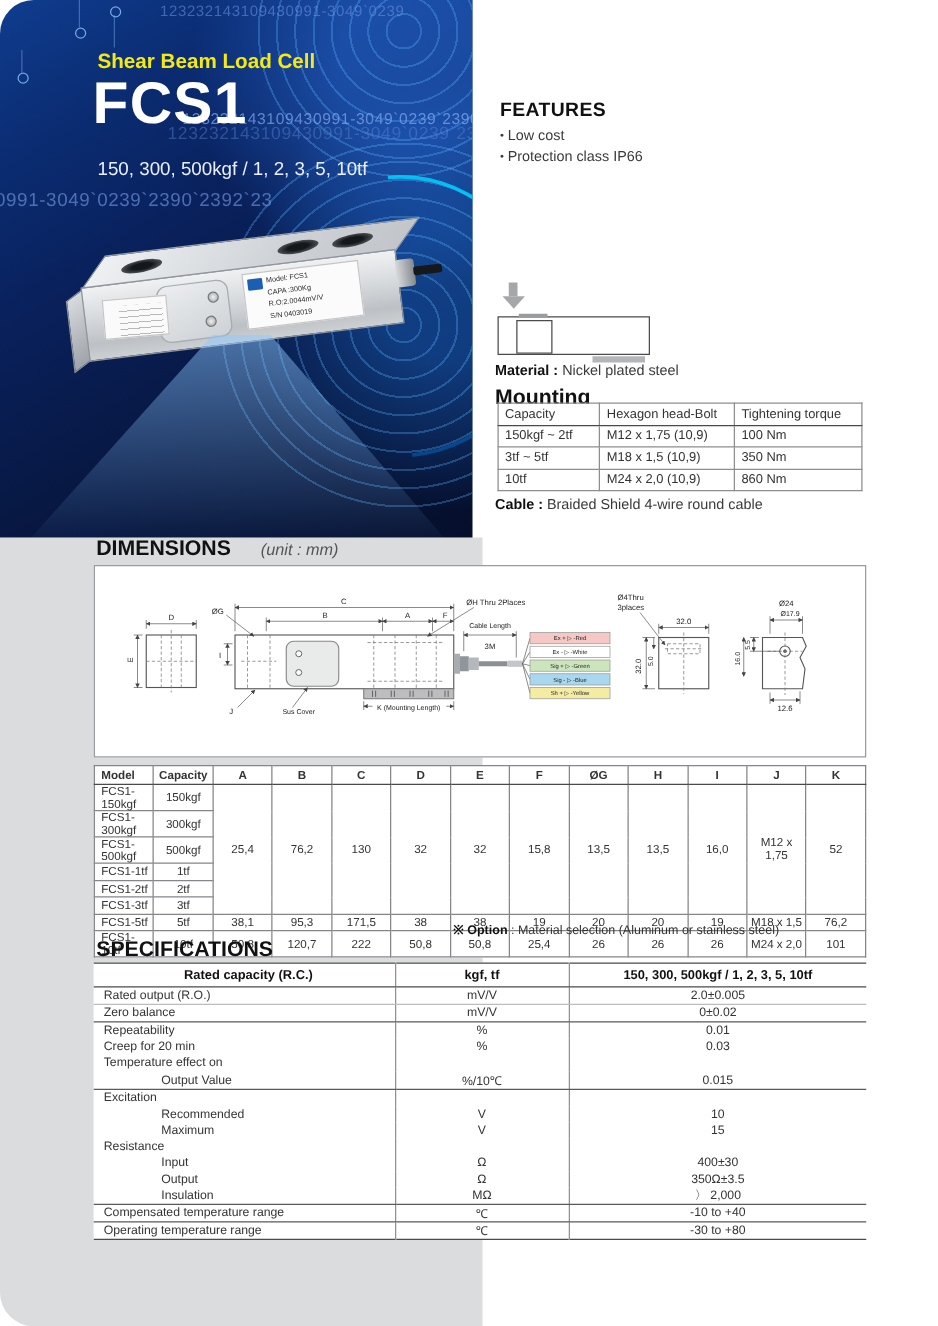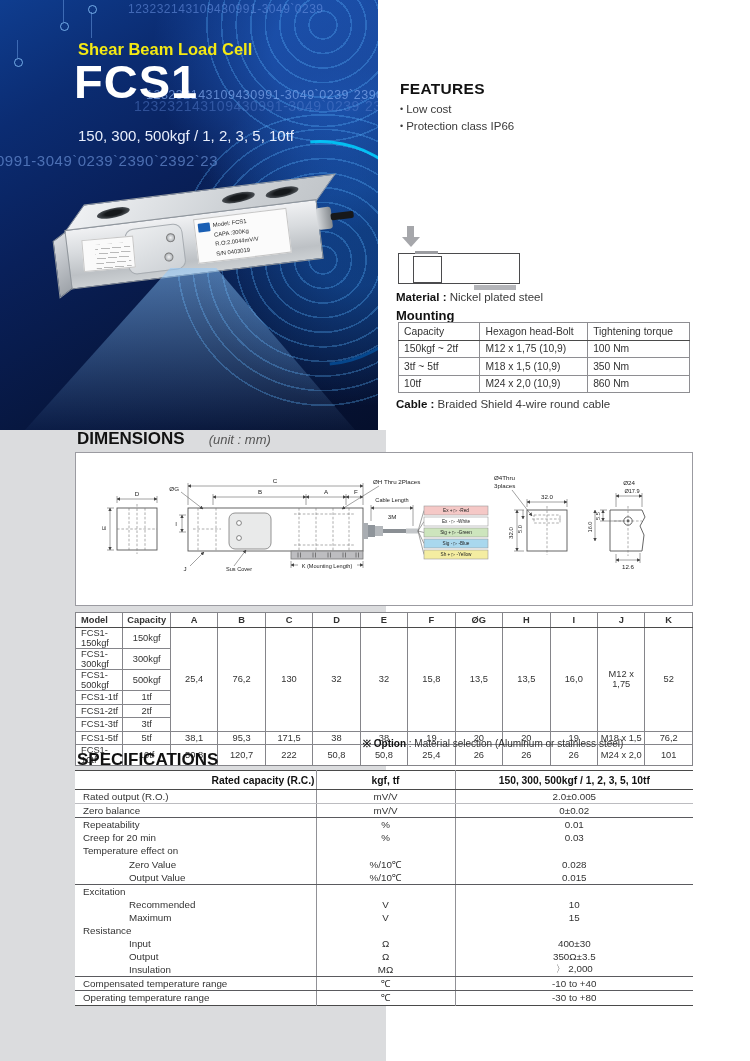--- a/index.html
+++ b/index.html
@@ -1,17 +1,17 @@
 <!DOCTYPE html>
 <html><head>
 <meta charset="utf-8">
 <style>
   html,body{margin:0;padding:0;background:#fff;}
   .page{position:relative;width:750px;height:1061px;overflow:hidden;background:#fff;
-        font-family:"Liberation Sans",sans-serif;color:#222;}
+        font-family:"Liberation Sans",sans-serif;color:#222;border-radius:27px;}
   .abs{position:absolute;}
 
   
   .gray-band{left:0;top:430px;width:386px;height:631px;background:#dbdcde;}
 
   
   .hero{left:0;top:0;width:378px;height:430px;overflow:hidden;
     background:
       radial-gradient(circle at 88% 12%, rgba(40,110,220,.55) 0 60px, rgba(40,110,220,0) 180px),
       radial-gradient(circle at 95% 55%, rgba(30,120,230,.4) 0 50px, rgba(30,120,230,0) 170px),
@@ -68,21 +68,21 @@
   .mdg-shaft{position:absolute;left:9px;top:0;width:7px;height:11px;background:#a6a7ab;}
   .mdg-head{position:absolute;left:3.5px;top:11px;width:0;height:0;border-left:9px solid transparent;border-right:9px solid transparent;border-top:10px solid #a6a7ab;}
   .mdg-beam{position:absolute;left:0;top:27px;width:120px;height:29px;border:1.6px solid #4b4b4d;background:#fff;}
   .mdg-square{position:absolute;left:15px;top:29.5px;width:27px;height:25px;border:1.6px solid #4b4b4d;background:#fff;}
   .mdg-tab{position:absolute;left:17px;top:25px;width:23px;height:3px;background:#9b9ca0;}
   .mdg-support{position:absolute;left:76px;top:59px;width:42px;height:5px;background:#b4b5b9;}
 
   .kv{font-size:11.5px;color:#3a3a3a;}
   .kv b{color:#111;}
   .material-line{left:396px;top:291px;}
-  .mounting-title{left:396px;top:308px;font-size:13px;font-weight:bold;color:#111;}
+  .mounting-title{left:396px;top:308px;font-size:17px;font-weight:bold;color:#111;}
   .cable-line{left:396px;top:398px;}
 
   .mounting-table{left:398px;top:322px;width:292px;}
   .mounting-table table{width:100%;border-collapse:collapse;font-size:10.3px;color:#333;
     border-top:1.8px solid #4a4a4a;border-bottom:1.8px solid #4a4a4a;}
   .mounting-table th,.mounting-table td{border:1px solid #8e8e92;text-align:left;padding:1.5px 5px;height:13.5px;font-weight:normal;background:#fff;}
   .mounting-table th{border-bottom:1.4px solid #4a4a4a;}
   .mounting-table col.c1{width:28%}.mounting-table col.c2{width:37%}.mounting-table col.c3{width:35%}
 
   
@@ -108,21 +108,21 @@
   .option-note{left:293px;top:736px;width:400px;text-align:center;font-size:10px;color:#333;}
   .option-note b{color:#111;}
 
   
   .spec-title{left:77px;top:750px;}
   .spec{left:75px;top:770px;width:618px;background:#fff;}
   .spec table{width:100%;border-collapse:collapse;font-size:9.8px;color:#333;
     border-top:1.9px solid #4a4a4a;border-bottom:1.7px solid #4a4a4a;table-layout:fixed;}
   .spec col.c1{width:39%}.spec col.c2{width:22.5%}.spec col.c3{width:38.5%}
   .spec th{font-weight:bold;font-size:10.3px;color:#111;height:16px;border-bottom:1.5px solid #4a4a4a;background:#fff;}
-  .spec th.item{text-align:right;padding-left:8px;}
+  .spec th.item{text-align:center;padding-left:8px;}
   .spec td{height:13.1px;padding:0;background:#fff;}
   .spec td.item{text-align:left;padding-left:8px;}
   .spec td.item.ind{padding-left:54px;}
   .spec td.unit,.spec td.val,.spec th.unit,.spec th.val{text-align:center;}
   .spec th:nth-child(-n+2),.spec td:nth-child(-n+2){border-right:1px solid #919196;}
   .spec tr.sep-group td{border-bottom:1.3px solid #5a5a5e;}
   .spec tr.sep-thin td{border-bottom:1px solid #bcbcc0;}
 </style>
 </head>
 <body>
@@ -541,25 +541,20 @@
           <tr>
             <td class="item">Creep for 20 min</td>
             <td class="unit">%</td>
             <td class="val">0.03</td>
           </tr>
           <tr>
             <td class="item">Temperature effect on</td>
             <td class="unit"></td>
             <td class="val"></td>
           </tr>
-          <tr>
-            <td class="item ind">Zero Value</td>
-            <td class="unit">%/10℃</td>
-            <td class="val">0.028</td>
-          </tr>
           <tr class="sep-group">
             <td class="item ind">Output Value</td>
             <td class="unit">%/10℃</td>
             <td class="val">0.015</td>
           </tr>
           <tr>
             <td class="item">Excitation</td>
             <td class="unit"></td>
             <td class="val"></td>
           </tr>

